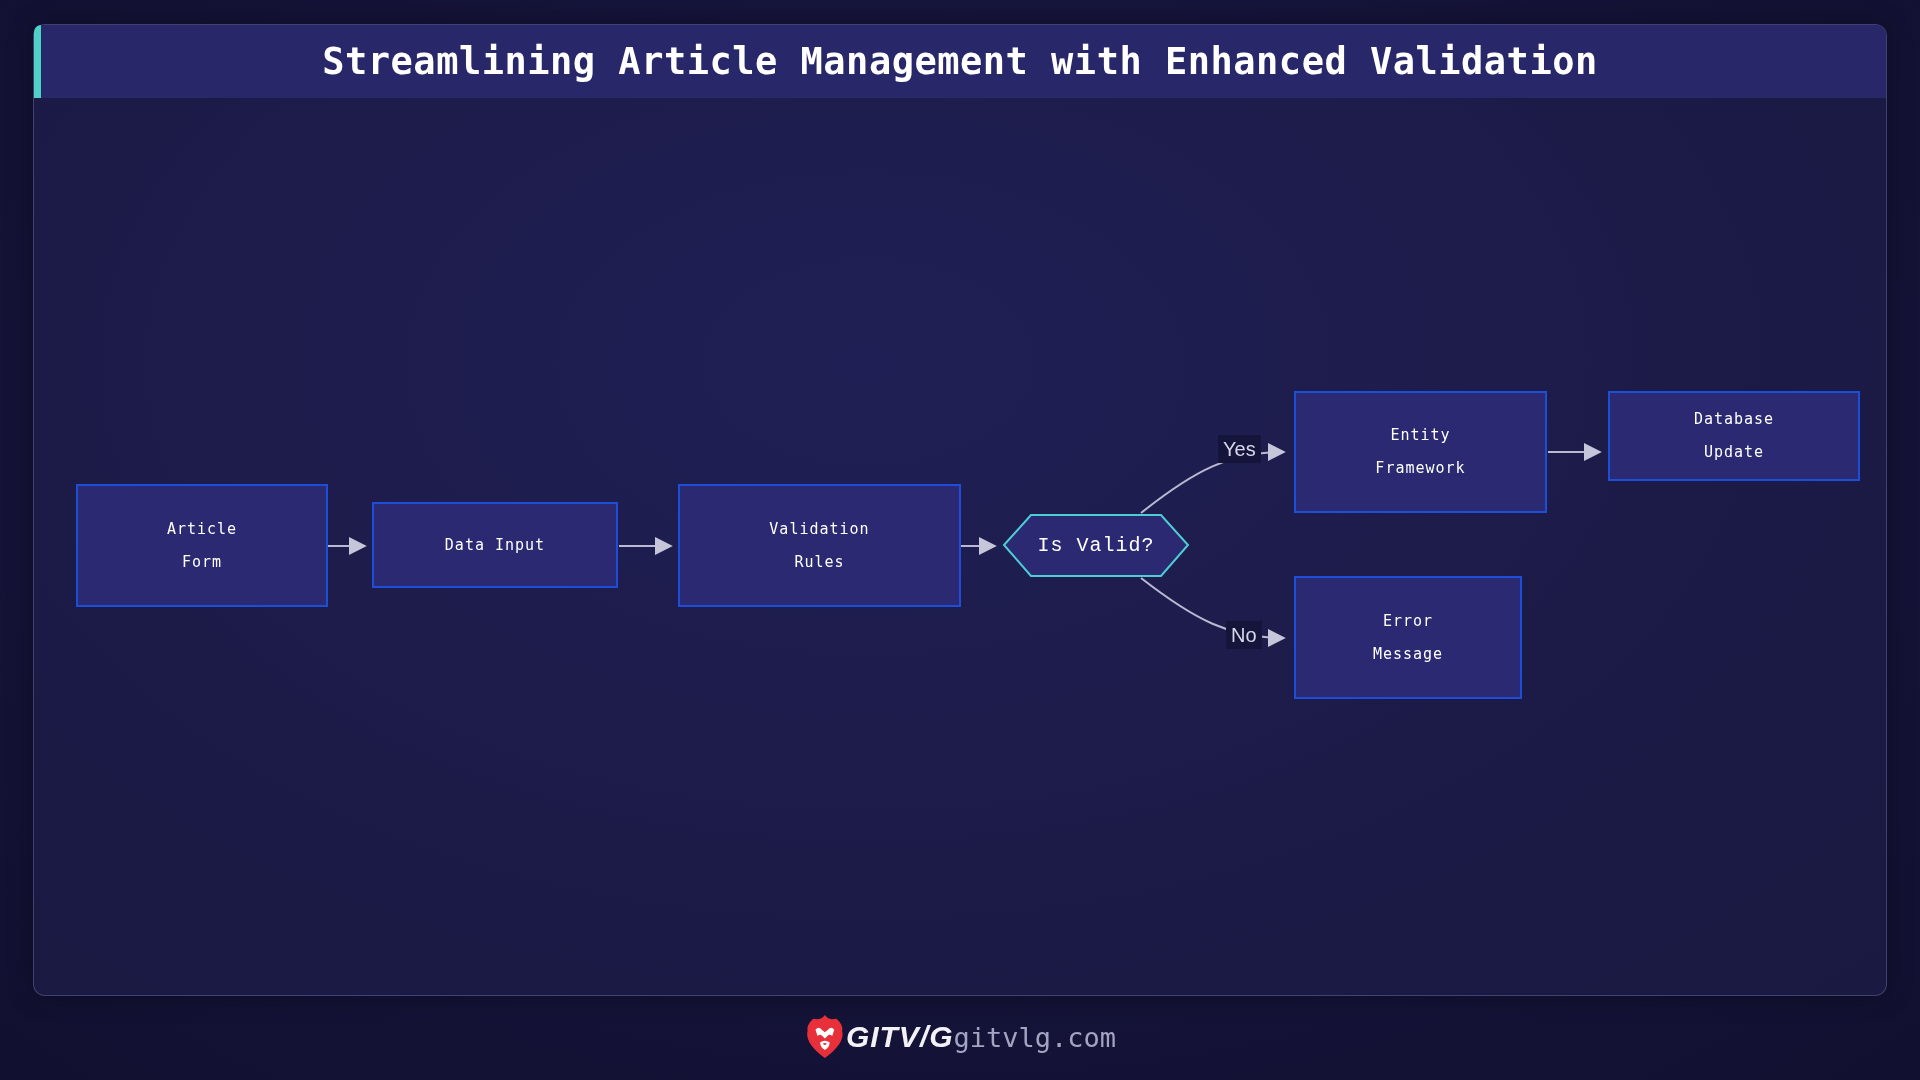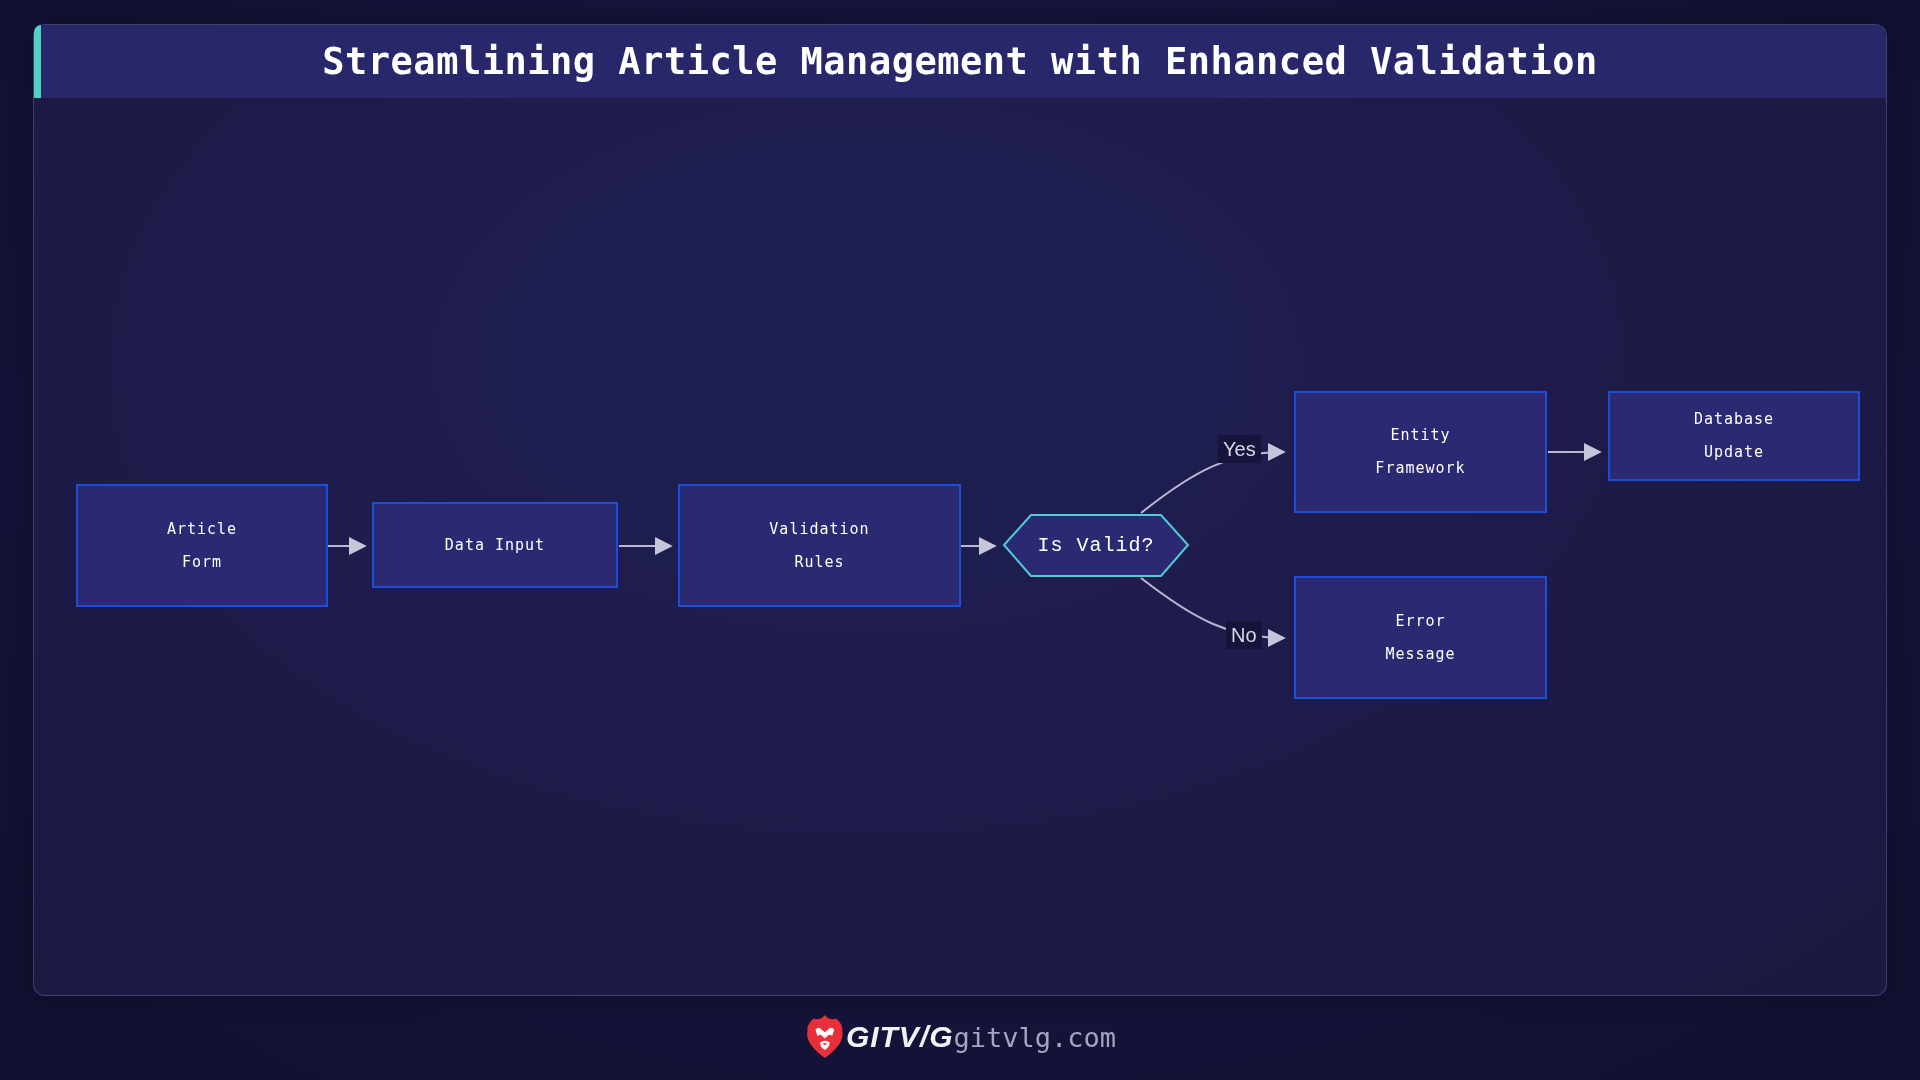--- a/index.html
+++ b/index.html
@@ -115,21 +115,21 @@
 <div class="node" style="left:1294px;top:391px;width:253px;height:122px;">
   <span>Entity</span>
   <span>Framework</span>
 </div>
 
 <div class="node" style="left:1608px;top:391px;width:252px;height:90px;">
   <span>Database</span>
   <span>Update</span>
 </div>
 
-<div class="node" style="left:1294px;top:576px;width:253px;height:123px;">
+<div class="node" style="left:1294px;top:576px;width:228px;height:123px;">
   <span>Error</span>
   <span>Message</span>
 </div>
 
 <div class="edge-label" style="left:1218px;top:435px;">Yes</div>
 <div class="edge-label" style="left:1226px;top:621px;">No</div>
 
 <div class="footer">
   <svg width="42" height="46" viewBox="0 0 40 44">
     <path fill="#e8303a" d="M20 1 C23 5 26.5 5.5 31 4.5 C34.5 7.5 37.5 11.5 36.5 16 C38.5 23 34 32 20 42 C6 32 1.5 23 3.5 16 C2.5 11.5 5.5 7.5 9 4.5 C13.5 5.5 17 5 20 1 Z"></path>

